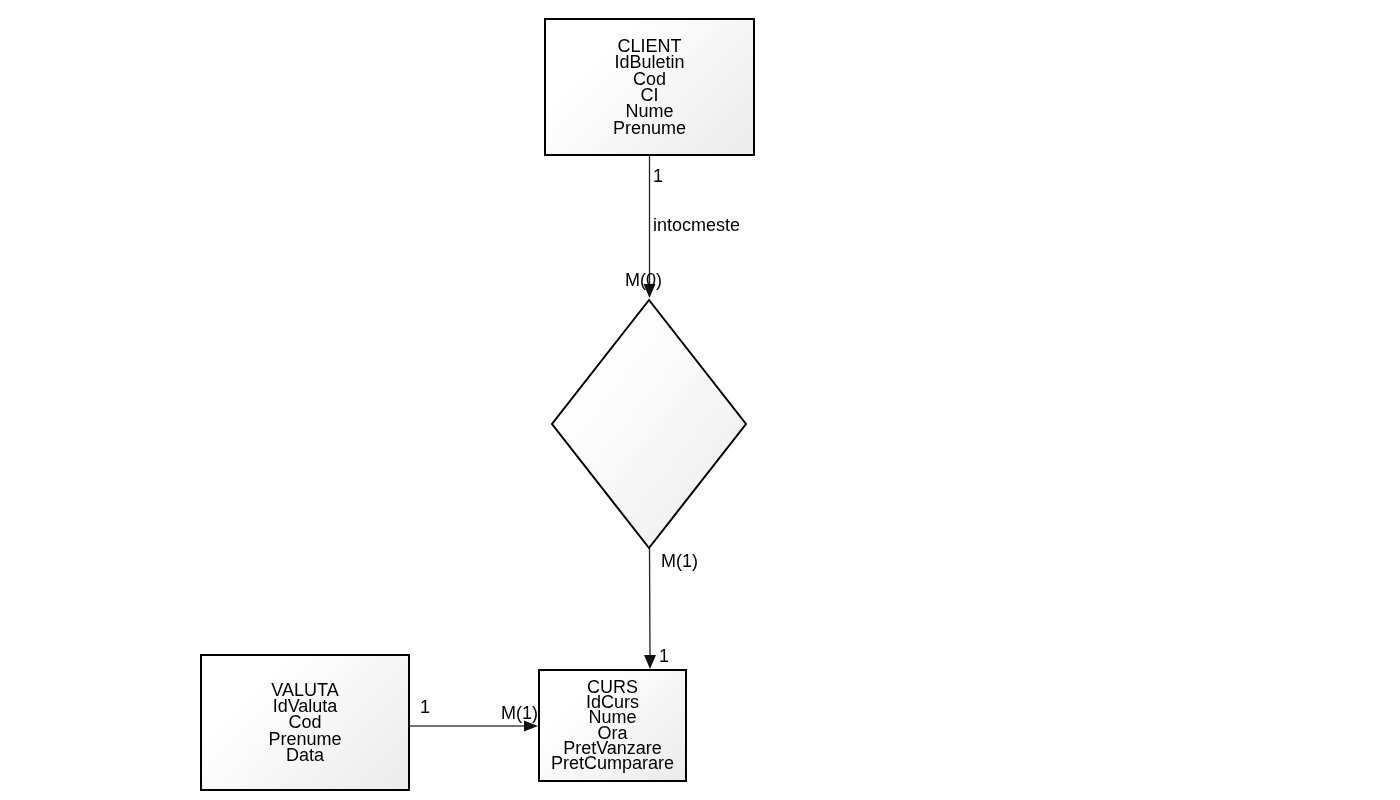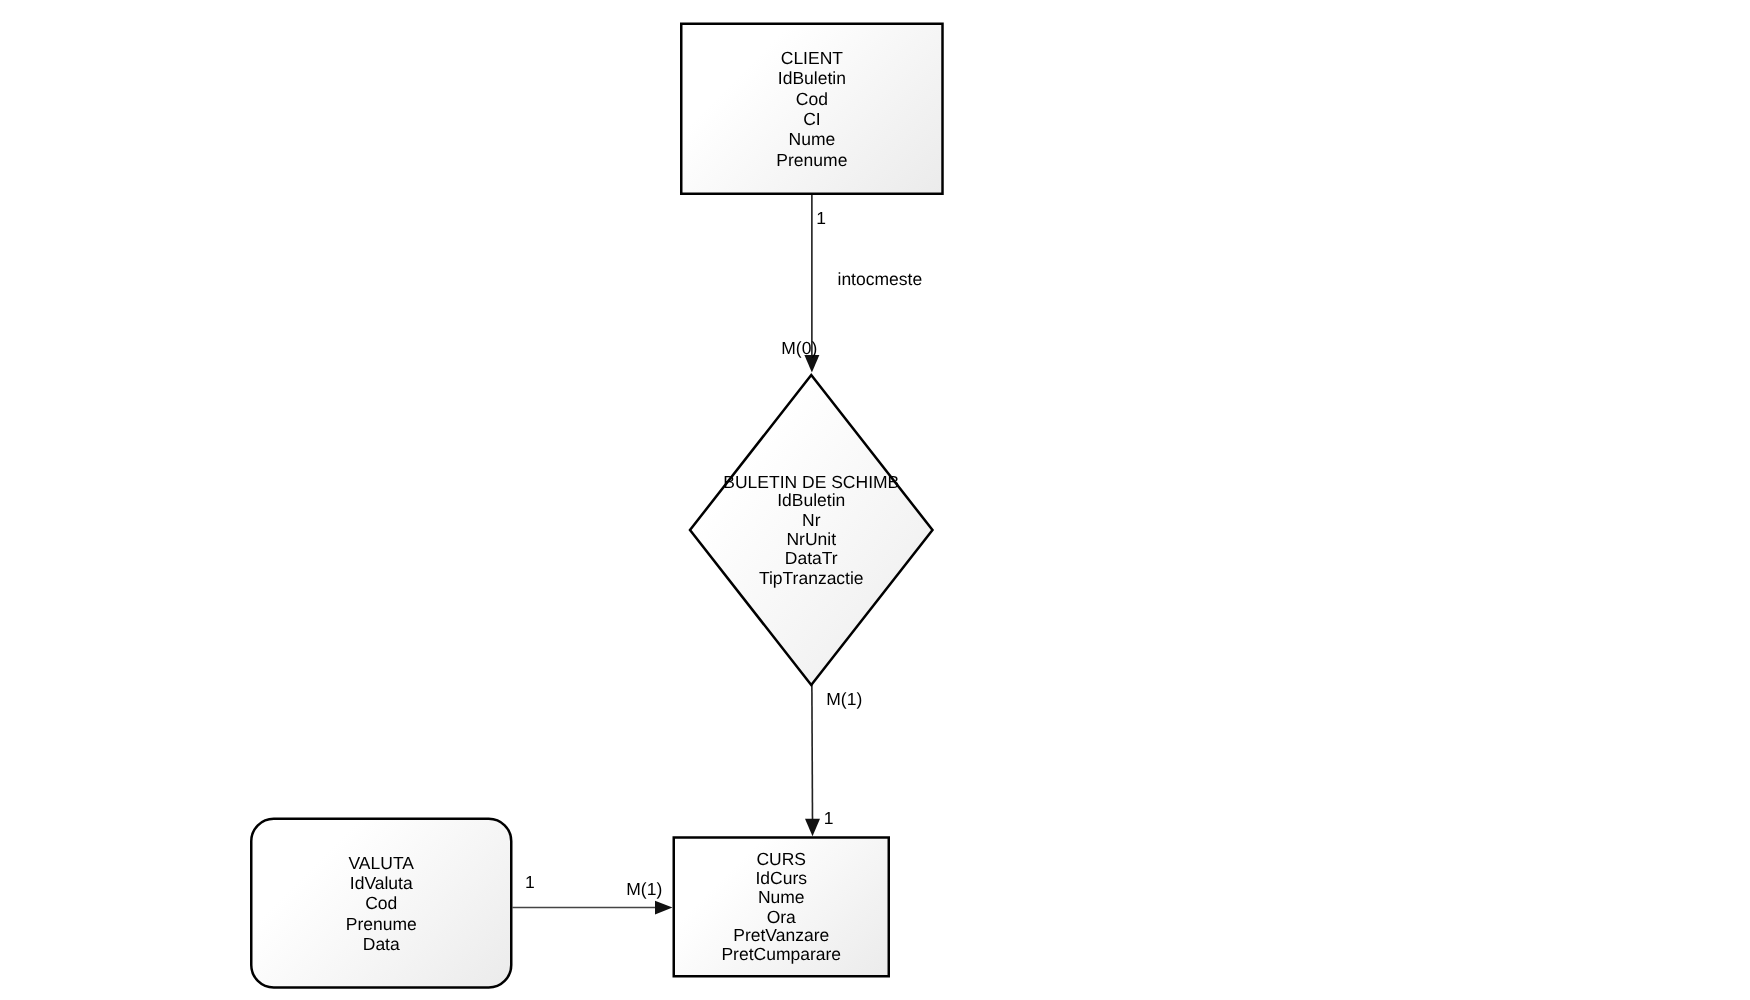--- a/index.html
+++ b/index.html
@@ -8,21 +8,21 @@
     background: #ffffff;
     font-family: "Liberation Sans", sans-serif;
   }
   #canvas {
     position: relative;
     width: 1400px;
     height: 800px;
     background: #ffffff;
     overflow: hidden;
     color: #000000;
-    font-size: 14px;
+    font-size: 18px;
   }
   #wires {
     position: absolute;
     left: 0; top: 0;
     width: 1400px;
     height: 800px;
   }
   .entity {
     position: absolute;
     box-sizing: border-box;
@@ -33,40 +33,40 @@
     justify-content: center;
     align-items: center;
     text-align: center;
   }
   .entity .line, .diamond-text .line {
     white-space: nowrap;
   }
   .lh16 .line { line-height: 16.3px; }
   .lh15 .line { line-height: 15.2px; }
   #box-client { left: 544px; top: 18px;  width: 211px; height: 138px; }
-  #box-valuta { left: 200px; top: 654px; width: 210px; height: 137px; border-radius: 19px; }
-  #box-curs   { left: 538px; top: 669px; width: 174px; height: 113px; }
+  #box-valuta { left: 200px; top: 654px; width: 210px; height: 137px; }
+  #box-curs   { left: 538px; top: 669px; width: 149px; height: 113px; }
   .diamond-text {
     position: absolute;
     left: 552px; top: 300px;
     width: 194px; height: 248px;
     display: flex;
     flex-direction: column;
     justify-content: center;
     align-items: center;
     text-align: center;
     pointer-events: none;
   }
   .diamond-text .line { line-height: 15.4px; }
   .wire-label {
     position: absolute;
     white-space: nowrap;
   }
   #lbl-c1-src { left: 653px; top: 166px; }
-  #lbl-c1-mid { left: 653px; top: 215px; margin-left: 17px; }
+  #lbl-c1-mid { left: 653px; top: 215px; }
   #lbl-c1-dst { left: 625px; top: 270px; }
   #lbl-c2-src { left: 661px; top: 551px; }
   #lbl-c2-dst { left: 659px; top: 646px; }
   #lbl-c3-src { left: 420px; top: 697px; }
   #lbl-c3-dst { left: 501px; top: 703px; }
 </style>
 </head>
 <body>
 
 <div id="canvas">
@@ -110,28 +110,20 @@
 
   <div class="entity lh15" id="box-curs">
     <div class="line">CURS</div>
     <div class="line">IdCurs</div>
     <div class="line">Nume</div>
     <div class="line">Ora</div>
     <div class="line">PretVanzare</div>
     <div class="line">PretCumparare</div>
   </div>
 
-  <div class="diamond-text">
-    <div class="line">BULETIN DE SCHIMB</div>
-    <div class="line">IdBuletin</div>
-    <div class="line">Nr</div>
-    <div class="line">NrUnit</div>
-    <div class="line">DataTr</div>
-    <div class="line">TipTranzactie</div>
-  </div>
 
   <div class="wire-label" id="lbl-c1-src">1</div>
   <div class="wire-label" id="lbl-c1-mid">intocmeste</div>
   <div class="wire-label" id="lbl-c1-dst">M(0)</div>
 
   <div class="wire-label" id="lbl-c2-src">M(1)</div>
   <div class="wire-label" id="lbl-c2-dst">1</div>
 
   <div class="wire-label" id="lbl-c3-src">1</div>
   <div class="wire-label" id="lbl-c3-dst">M(1)</div>

